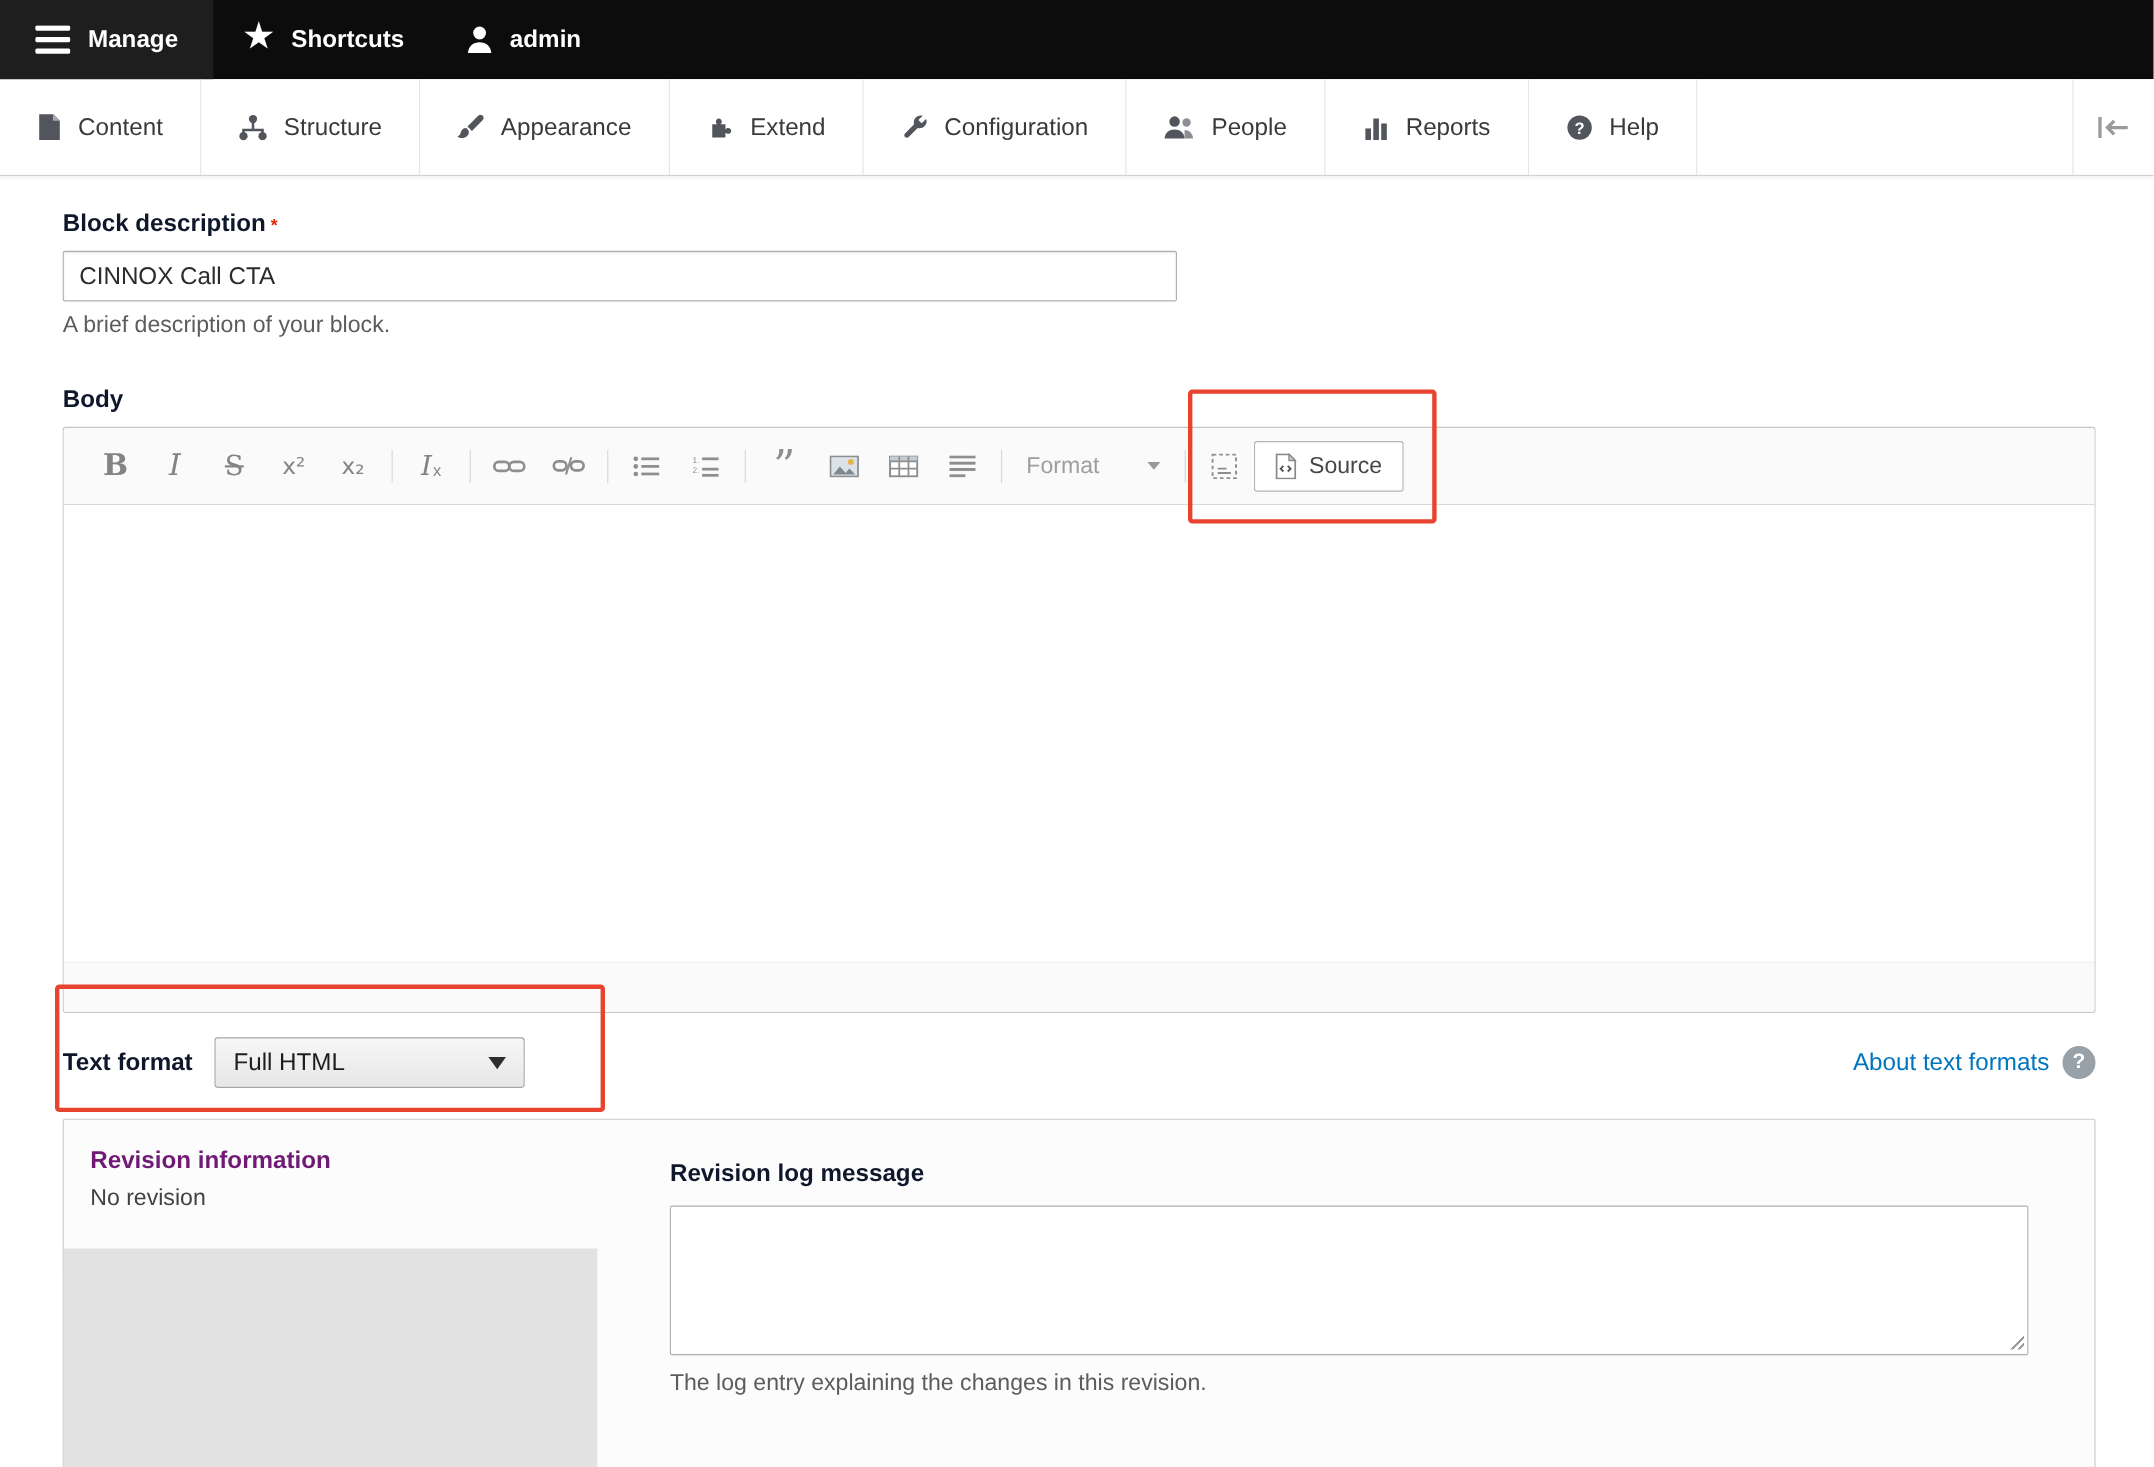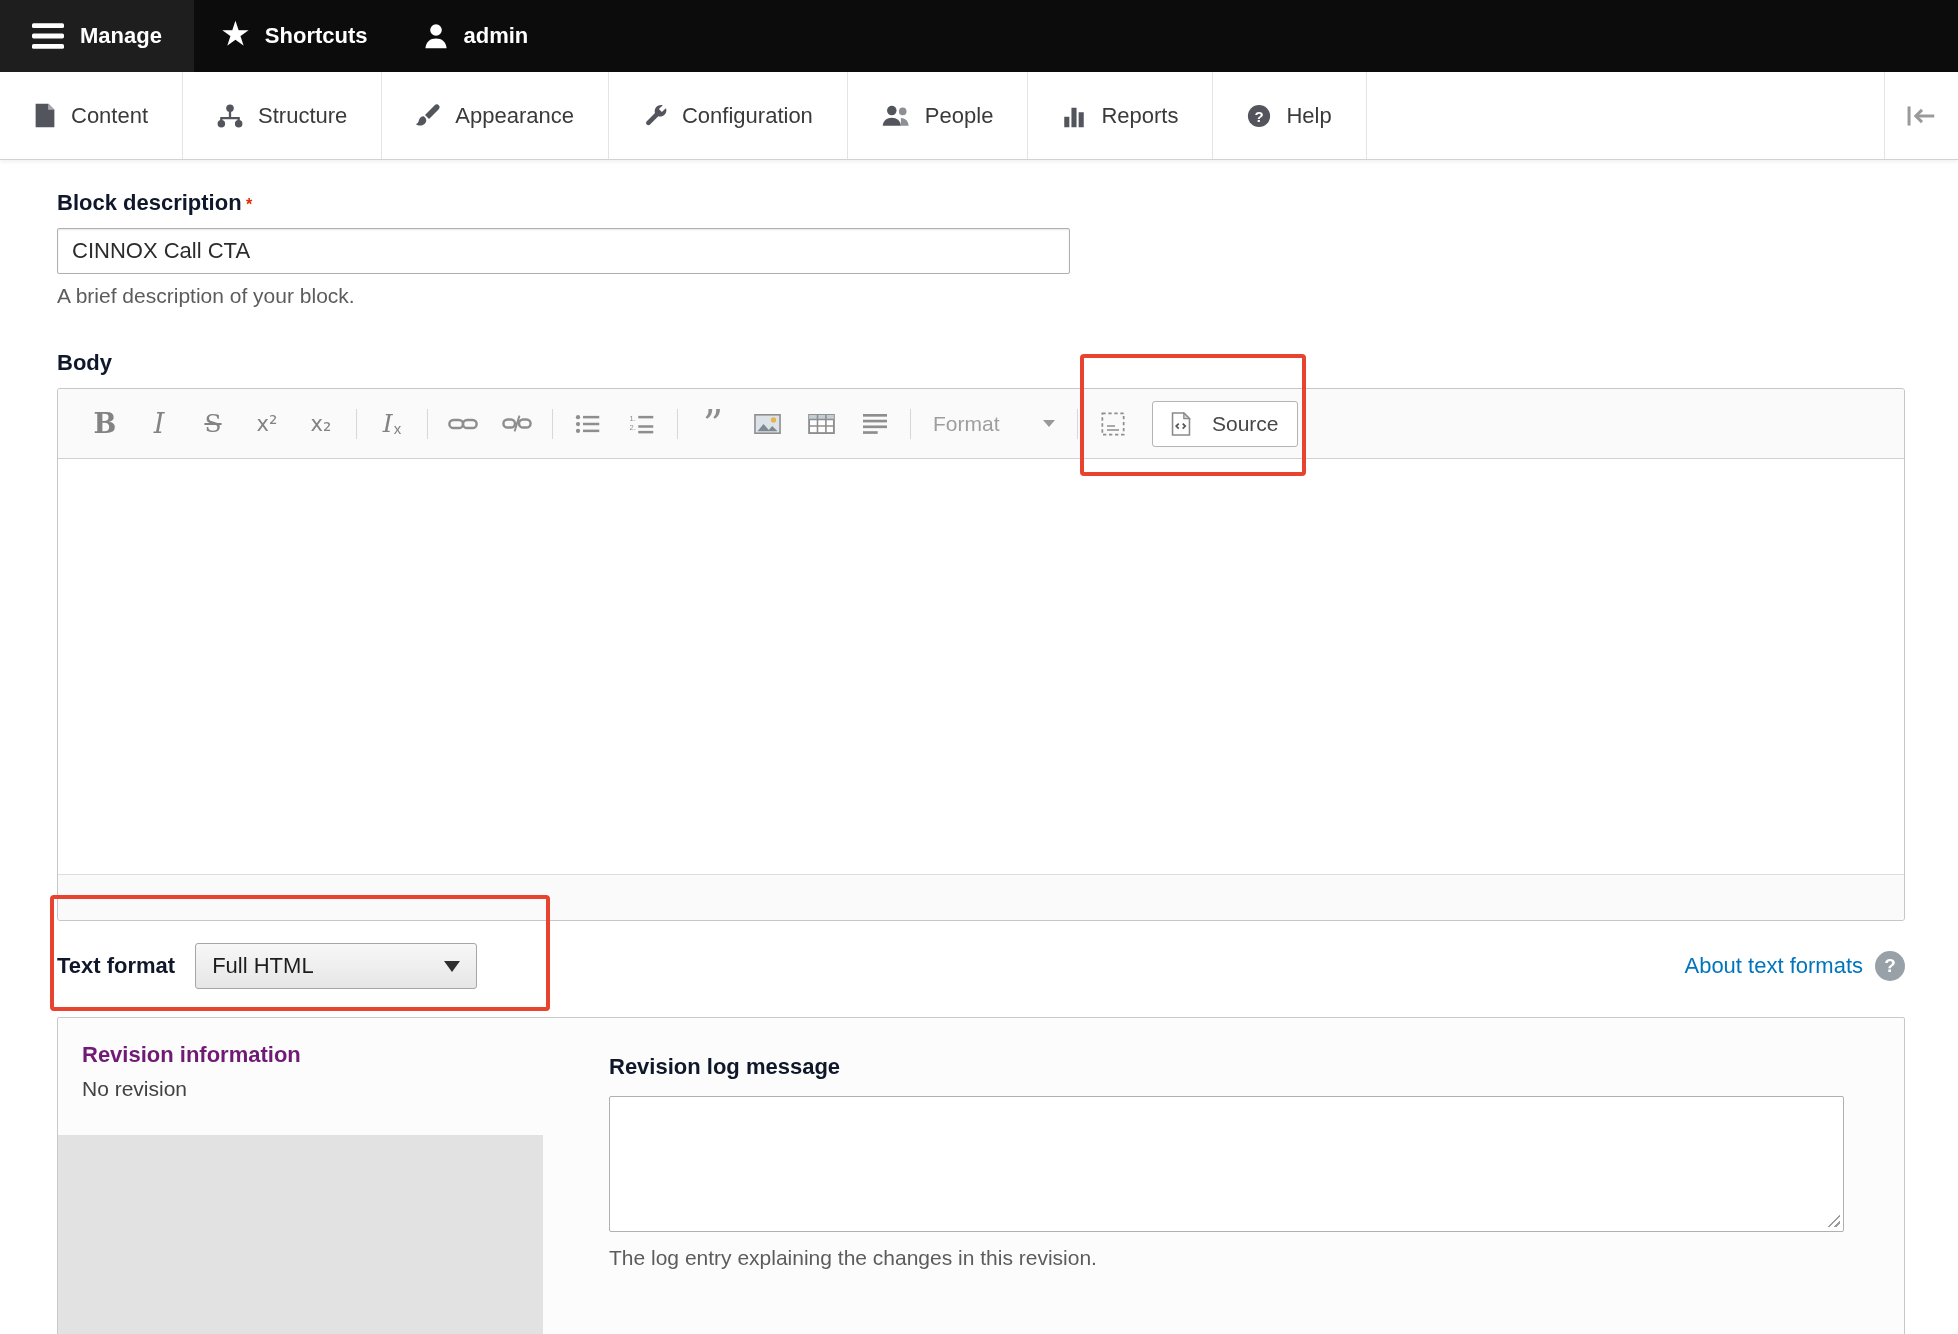--- a/index.html
+++ b/index.html
@@ -47,23 +47,23 @@
   .b-strike { font-family:"DejaVu Serif",serif; font-size:25px; text-decoration:line-through; }
   .b-sup,.b-sub { font-family:"DejaVu Sans",sans-serif; font-size:21px; }
   .b-rm i { font-family:"DejaVu Serif",serif; font-style:italic; font-size:25px; color:#838383; }
   .b-rm small { font-size:15px; color:#838383; margin-left:1px; position:relative; top:5px; }
   .b-quote { font-family:"DejaVu Serif",serif; font-size:40px; color:#8e8e8e; height:46px;
              line-height:64px; overflow:hidden; }
   .ck-combo { display:flex; align-items:center; width:150px; padding:0 14px;
               justify-content:space-between; color:#9e9e9e; font-size:21px; cursor:pointer; }
   .combo-caret { width:0; height:0; border-left:6px solid transparent; border-right:6px solid transparent;
                  border-top:7px solid #999; }
-  .ck-source { display:flex; align-items:center; gap:21px; height:46px; padding:0 18px;
+  .ck-source { display:flex; align-items:center; gap:11px; height:46px; padding:0 18px;
                background:#fff; border:1px solid #b4b4b4; border-radius:3px; font-size:21px;
-               color:#474747; margin-left:12px; cursor:pointer;
+               color:#474747; cursor:pointer;
                font-family:"Liberation Sans",sans-serif; }
   .ck-body { height:415px; background:#fff; cursor:text; }
   .ck-footer { height:46px; background:#fafafa; border-top:1px solid #dedede; border-radius:0 0 3px 3px; }
 
   
   .format-row { margin-top:22px; display:flex; align-items:center; width:1848px; }
   .format-row .field-label { margin-right:20px; }
   .select { display:flex; align-items:center; justify-content:space-between; width:282px; height:46px;
             border:1px solid #a6a6a6; border-radius:3px; background:linear-gradient(#f7f7f7,#e6e6e6);
             padding:0 16px; font-size:22px; color:#1d1d1d; cursor:pointer; }
@@ -155,20 +155,28 @@
         <svg viewBox="0 0 16 16" width="24" height="24" fill="#53555c">
             <path d="M15.2.8c-.9-.9-2.1-.6-2.9.2L6 7.3l2.7 2.7 6.3-6.3c.8-.8 1.1-2 .2-2.9z"></path>
             <path d="M5.2 8.2c-1.8.1-2.9 1-3.3 2.8-.3 1.3-.8 2-2 2.4 1.5 1.3 4.2 1.4 5.9-.3 1.2-1.2 1.4-2.9.4-4z"></path>
           </svg>
       </span>
       <span>Appearance</span>
     </div>
     <div class="tb-tab">
       <span class="ticon">
         <svg viewBox="0 0 16 16" width="24" height="24" fill="#53555c">
+            <path d="M3 6h3.1c-.6-.5-.9-1-.9-1.6C5.2 3.3 6 2.5 7 2.5s1.8.8 1.8 1.9c0 .6-.3 1.1-.9 1.6H11v3.1c.5-.6 1-.9 1.6-.9 1.1 0 1.9.8 1.9 1.8s-.8 1.8-1.9 1.8c-.6 0-1.1-.3-1.6-.9V14H3z"></path>
+          </svg>
+      </span>
+      <span>Extend</span>
+    </div>
+    <div class="tb-tab">
+      <span class="ticon">
+        <svg viewBox="0 0 16 16" width="24" height="24" fill="#53555c">
             <path d="M15.6 4.2c0 2.3-1.9 4.2-4.2 4.2-.4 0-.8-.1-1.2-.2l-5.5 5.5c-.6.6-1.6.6-2.2 0-.6-.6-.6-1.6 0-2.2l5.5-5.5c-.1-.4-.2-.8-.2-1.2C7.8 2.5 9.7.6 12 .6c.4 0 .8.1 1.2.2L10.6 3.4l2 2 2.6-2.6c.3.4.4.9.4 1.4z"></path>
           </svg>
       </span>
       <span>Configuration</span>
     </div>
     <div class="tb-tab">
       <span class="ticon">
         <svg viewBox="0 0 20 15" width="28" height="22">
             <circle cx="14.8" cy="4.2" r="2.7" fill="#8d8f95"></circle>
             <path d="M13.5 9c3 .1 5.2 1.9 5.5 5.5h-5.5z" fill="#8d8f95"></path>

